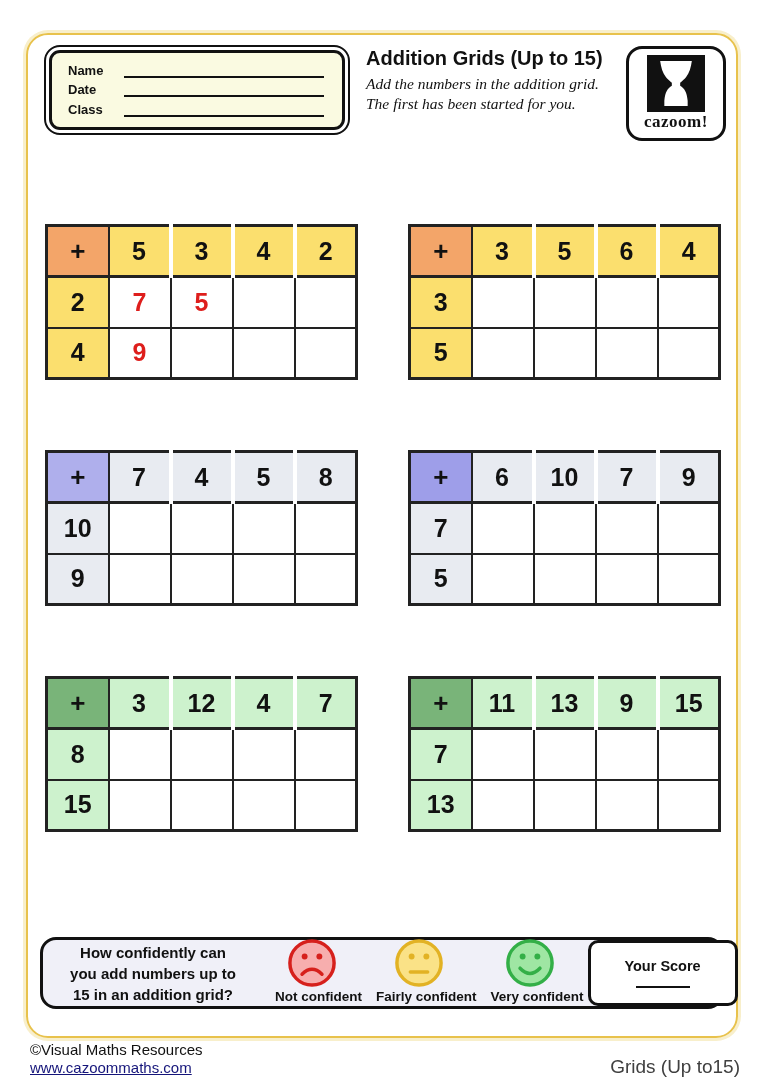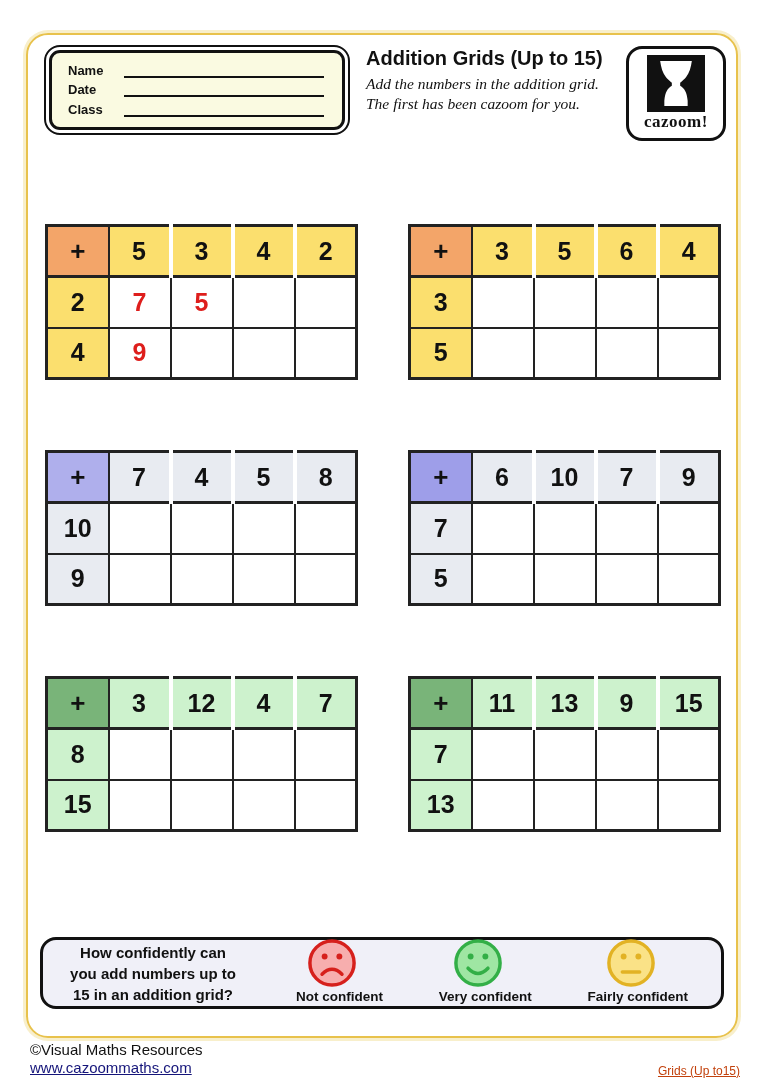--- a/index.html
+++ b/index.html
@@ -42,21 +42,21 @@
   .face-group svg{width:52px;height:52px;}
   .face-label{font-weight:bold;font-size:13.5px;margin-top:0px;white-space:nowrap;margin-left:14px;}
   .score-box{flex:none;width:150px;height:66px;box-sizing:border-box;border:3px solid #111;border-radius:10px;background:#fff;display:flex;flex-direction:column;align-items:center;justify-content:center;gap:8px;}
   .score-label{font-weight:bold;font-size:14.5px;}
   .score-line{width:54px;border-bottom:2px solid #111;height:4px;}
 
   
   .footer{position:absolute;left:30px;right:28px;bottom:8px;display:flex;justify-content:space-between;align-items:flex-end;font-size:15px;}
   .footer-left{line-height:1.25;}
   .site-link{color:var(--link-blue,#15157A);text-decoration:underline;cursor:pointer;}
-  .footer-right{font-size:12px;color:#c2410c;text-decoration:underline;}
+  .footer-right{font-size:19px;color:#404040;}
 </style>
 </head>
 <body>
 
 <div class="page">
   <div class="sheet-border"></div>
 
   <div class="content">
 
     <div class="top-row">
@@ -71,21 +71,21 @@
             <span class="info-rule"></span>
           </div>
           <div class="info-line">
             <span class="info-label">Class</span>
             <span class="info-rule"></span>
           </div>
         </div>
       </div>
       <div class="title-block">
         <h1>Addition Grids (Up to 15)</h1>
-        <p class="instr"><span>Add the numbers in the addition grid.</span><br><span>The first has been cazoom for you.</span></p>
+        <p class="instr"><span>Add the numbers in the addition grid.</span><br><span>The first has been started for you.</span></p>
       </div>
       <div class="logo">
         <div class="drum-box">
           <svg width="42" height="50" viewBox="0 0 100 120">
             <path fill="#fff" d="M12,5 L88,5 C86,20 82,34 74,44 C70,49 65,53 60,57 L60,64 C70,70 76,79 78,100 L78,113 L22,113 L22,100 C24,79 30,70 40,64 L40,57 C35,53 30,49 26,44 C18,34 14,20 12,5 Z"></path>
           </svg>
         </div>
         <div class="logo-text">cazoom!</div>
       </div>
     </div>
@@ -262,36 +262,40 @@
           <svg viewBox="0 0 60 60">
             <circle class="fc" cx="30" cy="30" r="25.5" stroke-width="4" fill="#F7AEAE" stroke="#D6201C"></circle>
             <circle class="fe" cx="21.5" cy="22.5" r="3.4" fill="#D6201C"></circle>
             <circle class="fe" cx="38.5" cy="22.5" r="3.4" fill="#D6201C"></circle>
             <path class="fm" d="M18.5 43 Q30 31.5 41.5 43" fill="none" stroke-width="4" stroke-linecap="round" stroke="#D6201C"></path>
           </svg>
           <div class="face-label">Not confident</div>
         </div>
         <div class="face-group">
           <svg viewBox="0 0 60 60">
+            <circle class="fc" cx="30" cy="30" r="25.5" stroke-width="4" fill="#FAE287" stroke="#E2B224"></circle>
+            <circle class="fe" cx="21.5" cy="22.5" r="3.4" fill="#E2B224"></circle>
+            <circle class="fe" cx="38.5" cy="22.5" r="3.4" fill="#E2B224"></circle>
+            <path class="fm" d="M20 40.5 L40 40.5" fill="none" stroke-width="4" stroke-linecap="round" stroke="#E2B224"></path>
+          </svg>
+          <div class="face-label">Fairly confident</div>
+        </div>
+        <div class="face-group">
+          <svg viewBox="0 0 60 60">
             <circle class="fc" cx="30" cy="30" r="25.5" stroke-width="4" fill="#9FE6A3" stroke="#33AF47"></circle>
             <circle class="fe" cx="21.5" cy="22.5" r="3.4" fill="#33AF47"></circle>
             <circle class="fe" cx="38.5" cy="22.5" r="3.4" fill="#33AF47"></circle>
             <path class="fm" d="M18.5 36 Q30 48 41.5 36" fill="none" stroke-width="4" stroke-linecap="round" stroke="#33AF47"></path>
           </svg>
           <div class="face-label">Very confident</div>
         </div>
-        <div class="face-group">
-          <svg viewBox="0 0 60 60">
-            <circle class="fc" cx="30" cy="30" r="25.5" stroke-width="4" fill="#FAE287" stroke="#E2B224"></circle>
-            <circle class="fe" cx="21.5" cy="22.5" r="3.4" fill="#E2B224"></circle>
-            <circle class="fe" cx="38.5" cy="22.5" r="3.4" fill="#E2B224"></circle>
-            <path class="fm" d="M20 40.5 L40 40.5" fill="none" stroke-width="4" stroke-linecap="round" stroke="#E2B224"></path>
-          </svg>
-          <div class="face-label">Fairly confident</div>
-        </div>
+      </div>
+      <div class="score-box">
+        <div class="score-label">Your Score</div>
+        <div class="score-line"></div>
       </div>
     </div>
   </div>
 
   <div class="footer">
     <div class="footer-left">
       <div>©Visual Maths Resources</div>
       <a class="site-link">www.cazoommaths.com</a>
     </div>
     <div class="footer-right">Grids (Up to15)</div>

